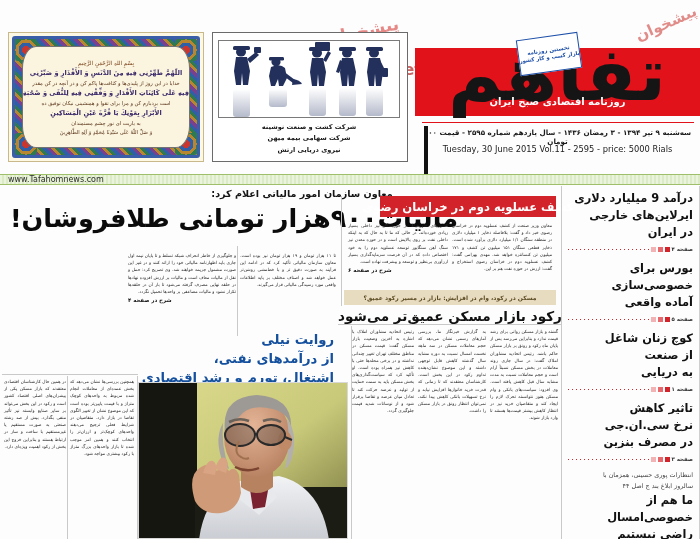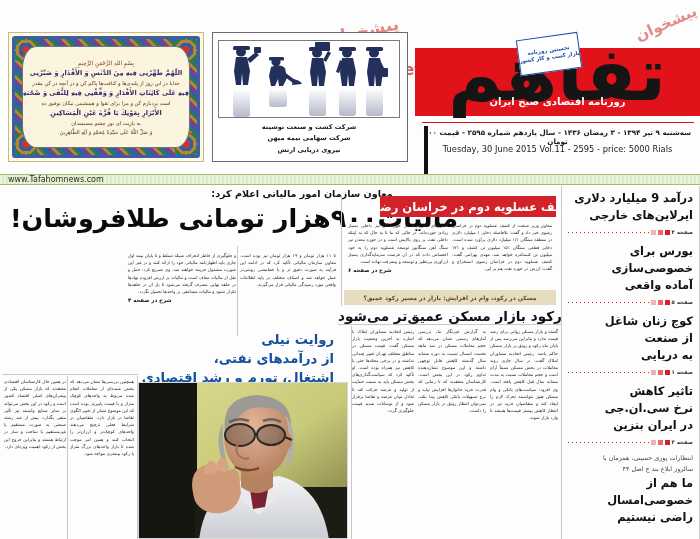--- a/index.html
+++ b/index.html
@@ -368,20 +368,21 @@
 
   <div class="greenrule">
     <span>www.Tafahomnews.com</span>
   </div>
 
   <div class="sidebar">
 
     <div class="side-item">
       <div class="side-head">درآمد 9 میلیارد دلاری</div>
       <div class="side-head">ایرلاین‌های خارجی</div>
+      <div class="side-head">در ایران</div>
     </div>
     <div class="side-div">
       <span class="pg">صفحه ۴</span>
       <span class="sq"></span>
       <span class="sq f2"></span>
       <span class="sq f3"></span>
       <span class="dots"></span>
     </div>
 
     <div class="side-item">
@@ -406,21 +407,21 @@
       <span class="pg">صفحه ۱</span>
       <span class="sq"></span>
       <span class="sq f2"></span>
       <span class="sq f3"></span>
       <span class="dots"></span>
     </div>
 
     <div class="side-item">
       <div class="side-head">تاثیر کاهش</div>
       <div class="side-head">نرخ سی.ان.جی</div>
-      <div class="side-head">در ایران بنزین</div>
+      <div class="side-head">در مصرف بنزین</div>
     </div>
     <div class="side-div">
       <span class="pg">صفحه ۳</span>
       <span class="sq"></span>
       <span class="sq f2"></span>
       <span class="sq f3"></span>
       <span class="dots"></span>
     </div>
 
     <div class="side-item">

